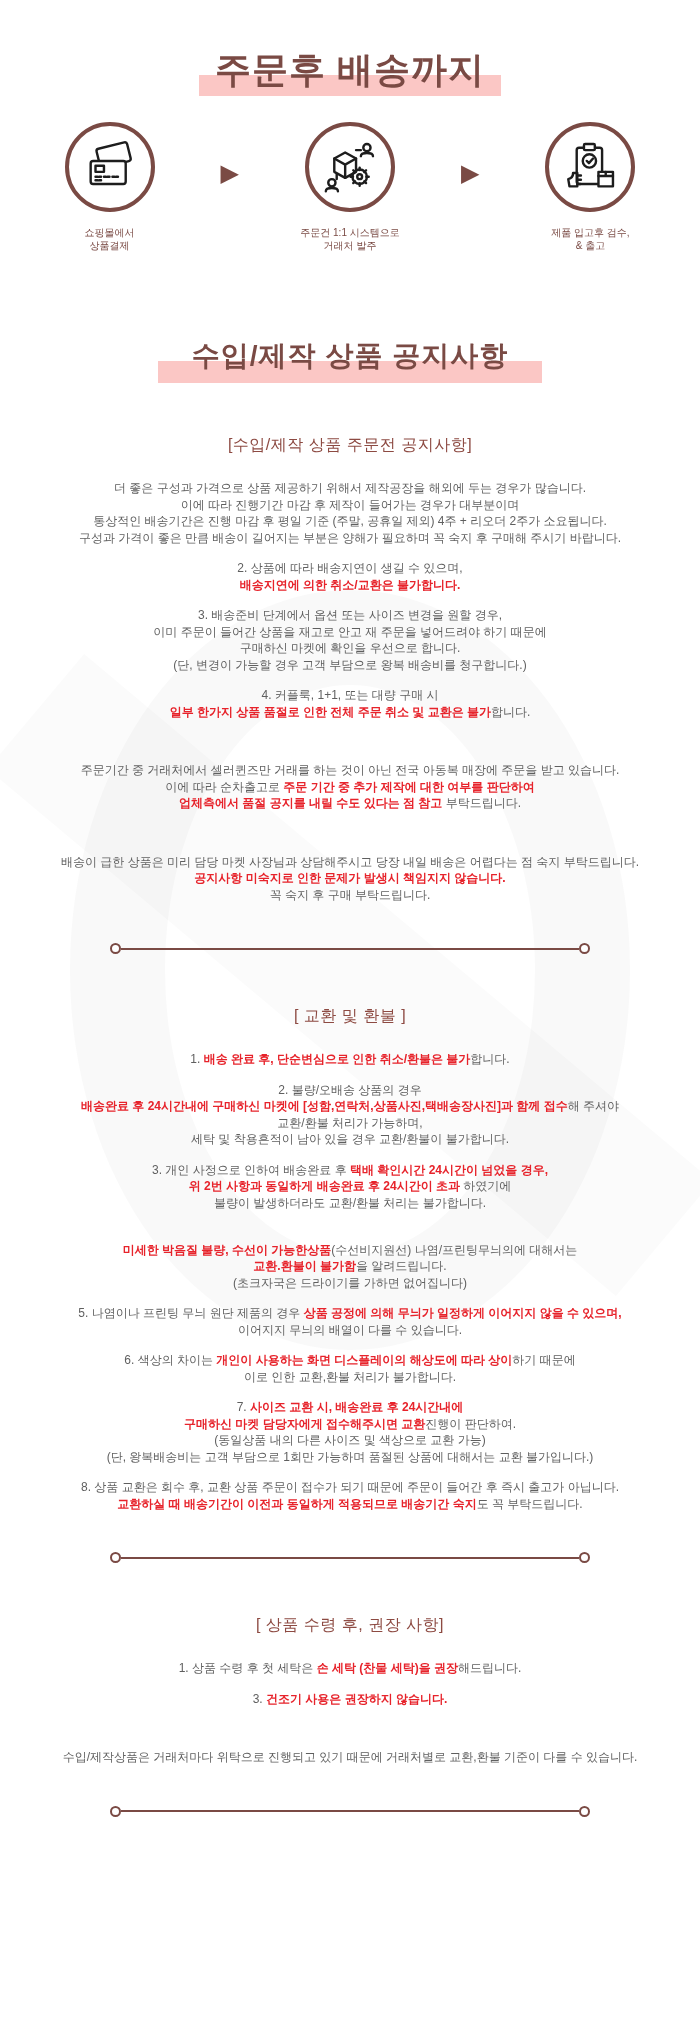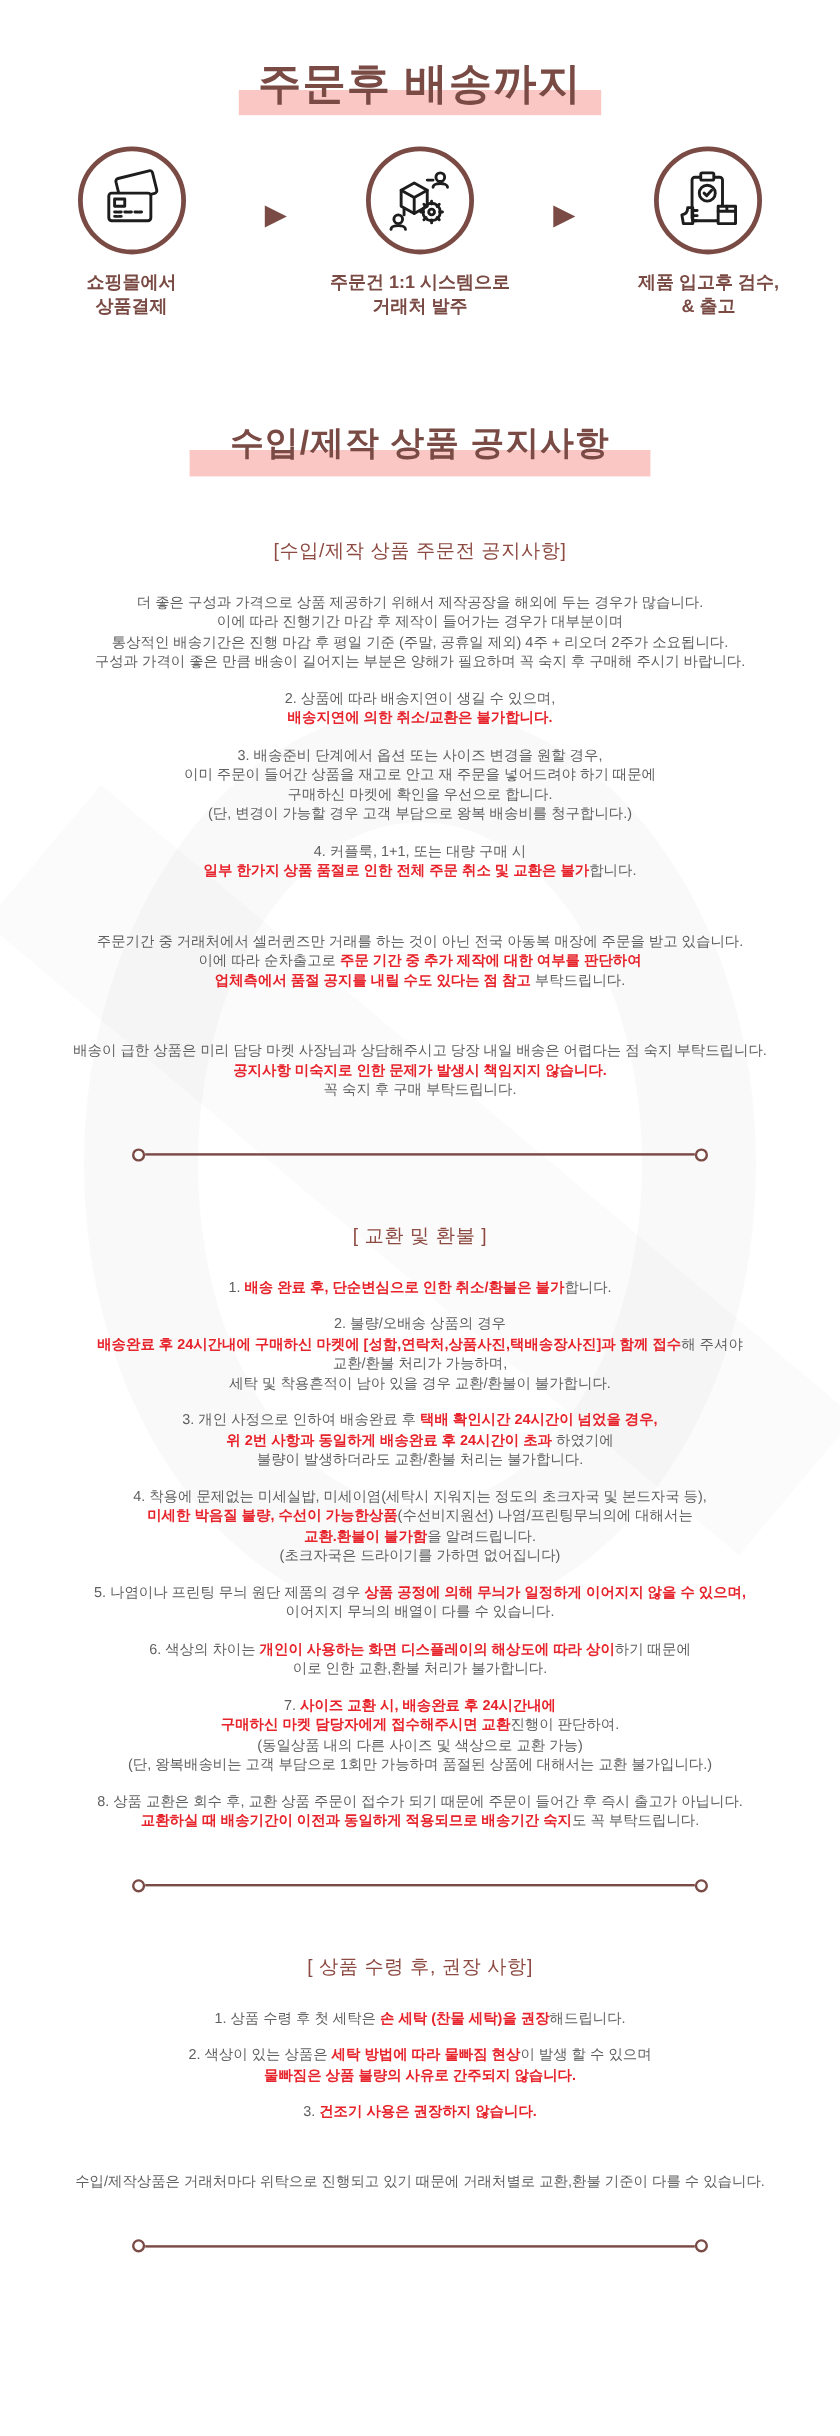--- a/index.html
+++ b/index.html
@@ -59,21 +59,21 @@
   .step{width:170px;}
   .step-circle{
     width:90px;height:90px;margin:0 auto;
     border:4px solid var(--brown);border-radius:50%;
     display:flex;align-items:center;justify-content:center;
     background:#fff;
   }
   .step-circle svg{width:58px;height:58px;}
   .step-caption{
     margin-top:14px;
-    font-size:15px;font-weight:bold;color:var(--brown);line-height:1.35;
+    font-size:10px;font-weight:normal;color:var(--brown);line-height:1.35;
   }
   .step-arrow{
     align-self:center;margin-top:-28px;
     font-size:24px;color:var(--brown);line-height:90px;height:90px;
   }
 
   
   .notice{padding:0 30px;}
   .sec-heading{
     margin-top:52px;margin-bottom:24px;
@@ -187,35 +187,34 @@
         <div class="divider">
           <span class="dot"></span>
           <span class="line"></span>
           <span class="dot"></span>
         </div>
         <section class="notice-section">
           <h3 class="sec-heading">[ 교환 및 환불 ]</h3>
           <p class="block"><span class="seg-g">1. </span><span class="seg-r">배송 완료 후, 단순변심으로 인한 취소/환불은 불가</span><span class="seg-g">합니다.</span></p>
           <p class="block"><span class="seg-g">2. 불량/오배송 상품의 경우</span><br><span class="seg-r">배송완료 후 24시간내에 구매하신 마켓에 [성함,연락처,상품사진,택배송장사진]과 함께 접수</span><span class="seg-g">해 주셔야</span><br><span class="seg-g">교환/환불 처리가 가능하며,</span><br><span class="seg-g">세탁 및 착용흔적이 남아 있을 경우 교환/환불이 불가합니다.</span></p>
           <p class="block"><span class="seg-g">3. 개인 사정으로 인하여 배송완료 후 </span><span class="seg-r">택배 확인시간 24시간이 넘었을 경우,</span><br><span class="seg-r">위 2번 사항과 동일하게 배송완료 후 24시간이 초과 </span><span class="seg-g">하였기에</span><br><span class="seg-g">불량이 발생하더라도 교환/환불 처리는 불가합니다.</span></p>
-          <p class="block"><span class="seg-g">4. 착용에 문제없는 미세실밥, 미세이염(세탁시 지워지는 정도의 초크자국 및 본드자국 등),</span><br><span class="seg-r">미세한 박음질 불량, 수선이 가능한상품</span><span class="seg-g">(수선비지원선) 나염/프린팅무늬의에 대해서는</span><br><span class="seg-r">교환.환불이 불가함</span><span class="seg-g">을 알려드립니다.</span><br><span class="seg-g">(초크자국은 드라이기를 가하면 없어집니다)</span></p>
+          <p class="block"><br><span class="seg-r">미세한 박음질 불량, 수선이 가능한상품</span><span class="seg-g">(수선비지원선) 나염/프린팅무늬의에 대해서는</span><br><span class="seg-r">교환.환불이 불가함</span><span class="seg-g">을 알려드립니다.</span><br><span class="seg-g">(초크자국은 드라이기를 가하면 없어집니다)</span></p>
           <p class="block"><span class="seg-g">5. 나염이나 프린팅 무늬 원단 제품의 경우 </span><span class="seg-r">상품 공정에 의해 무늬가 일정하게 이어지지 않을 수 있으며,</span><br><span class="seg-g">이어지지 무늬의 배열이 다를 수 있습니다.</span></p>
           <p class="block"><span class="seg-g">6. 색상의 차이는 </span><span class="seg-r">개인이 사용하는 화면 디스플레이의 해상도에 따라 상이</span><span class="seg-g">하기 때문에</span><br><span class="seg-g">이로 인한 교환,환불 처리가 불가합니다.</span></p>
           <p class="block"><span class="seg-g">7. </span><span class="seg-r">사이즈 교환 시, 배송완료 후 24시간내에</span><br><span class="seg-r">구매하신 마켓 담당자에게 접수해주시면 교환</span><span class="seg-g">진행이 판단하여.</span><br><span class="seg-g">(동일상품 내의 다른 사이즈 및 색상으로 교환 가능)</span><br><span class="seg-g">(단, 왕복배송비는 고객 부담으로 1회만 가능하며 품절된 상품에 대해서는 교환 불가입니다.)</span></p>
           <p class="block"><span class="seg-g">8. 상품 교환은 회수 후, 교환 상품 주문이 접수가 되기 때문에 주문이 들어간 후 즉시 출고가 아닙니다.</span><br><span class="seg-r">교환하실 때 배송기간이 이전과 동일하게 적용되므로 배송기간 숙지</span><span class="seg-g">도 꼭 부탁드립니다.</span></p>
         </section>
         <div class="divider">
           <span class="dot"></span>
           <span class="line"></span>
           <span class="dot"></span>
         </div>
         <section class="notice-section">
           <h3 class="sec-heading">[ 상품 수령 후, 권장 사항]</h3>
           <p class="block"><span class="seg-g">1. 상품 수령 후 첫 세탁은 </span><span class="seg-r">손 세탁 (찬물 세탁)을 권장</span><span class="seg-g">해드립니다.</span></p>
-          <p class="block"><span class="seg-g">2. 색상이 있는 상품은 </span><span class="seg-r">세탁 방법에 따라 물빠짐 현상</span><span class="seg-g">이 발생 할 수 있으며</span><br><span class="seg-r">물빠짐은 상품 불량의 사유로 간주되지 않습니다.</span></p>
           <p class="block"><span class="seg-g">3. </span><span class="seg-r">건조기 사용은 권장하지 않습니다.</span><br></p>
           <p class="block gap-lg"><span class="seg-g">수입/제작상품은 거래처마다 위탁으로 진행되고 있기 때문에 거래처별로 교환,환불 기준이 다를 수 있습니다.</span></p>
         </section>
         <div class="divider">
           <span class="dot"></span>
           <span class="line"></span>
           <span class="dot"></span>
         </div>
       </div>
   </div>

